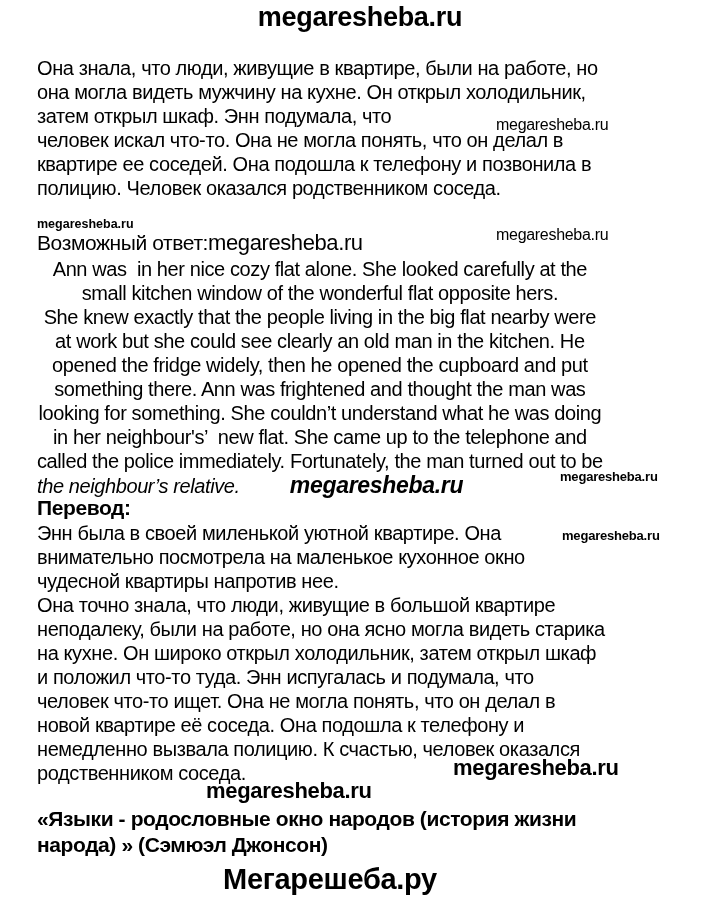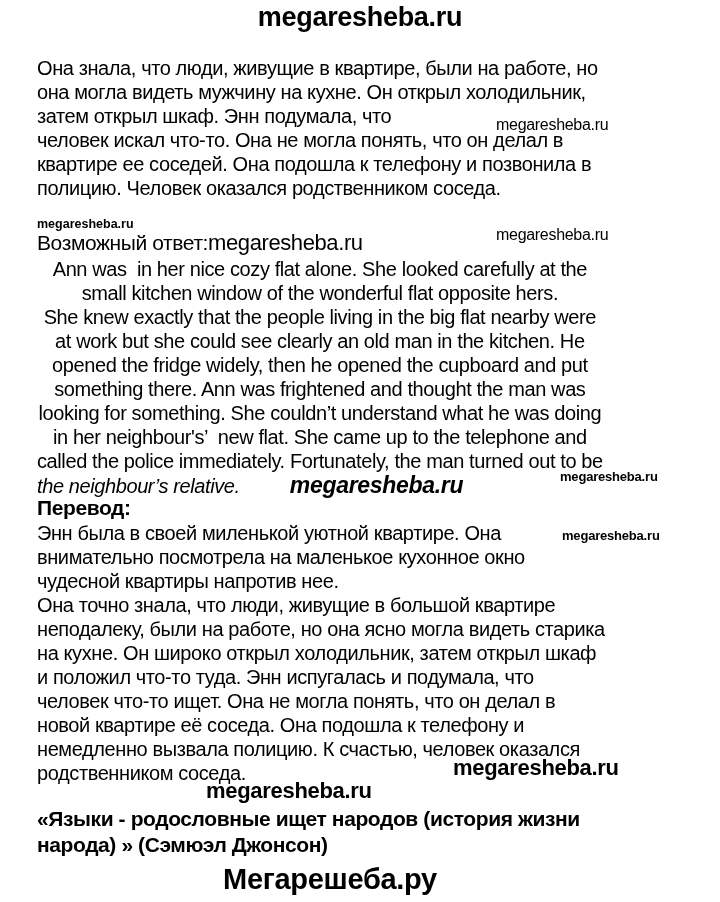--- a/index.html
+++ b/index.html
@@ -93,16 +93,16 @@
 на кухне. Он широко открыл холодильник, затем открыл шкаф
 и положил что-то туда. Энн испугалась и подумала, что
 человек что-то ищет. Она не могла понять, что он делал в
 новой квартире её соседа. Она подошла к телефону и
 немедленно вызвала полицию. К счастью, человек оказался
 родственником соседа.</div>
 
 <div class="abs wm-big wm-bottom-right">megaresheba.ru</div>
 <div class="abs wm-big wm-bottom-center">megaresheba.ru</div>
 
-<div class="abs quote">«Языки - родословные ищет народов (история жизни
+<div class="abs quote">«Языки - родословные окно народов (история жизни
 народа) » (Сэмюэл Джонсон)</div>
 
 <div class="abs site-footer">Мегарешеба.ру</div>
 
 </body></html>

